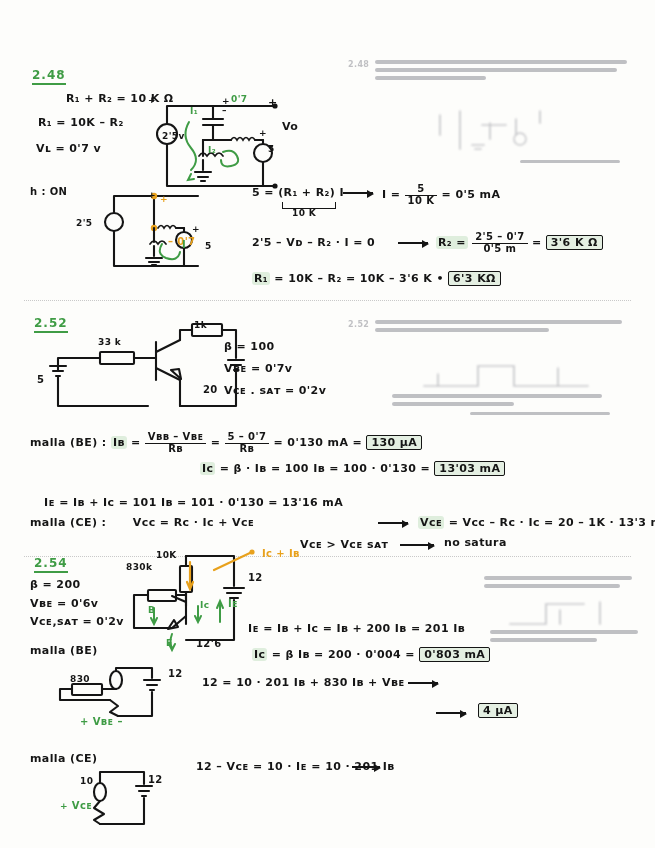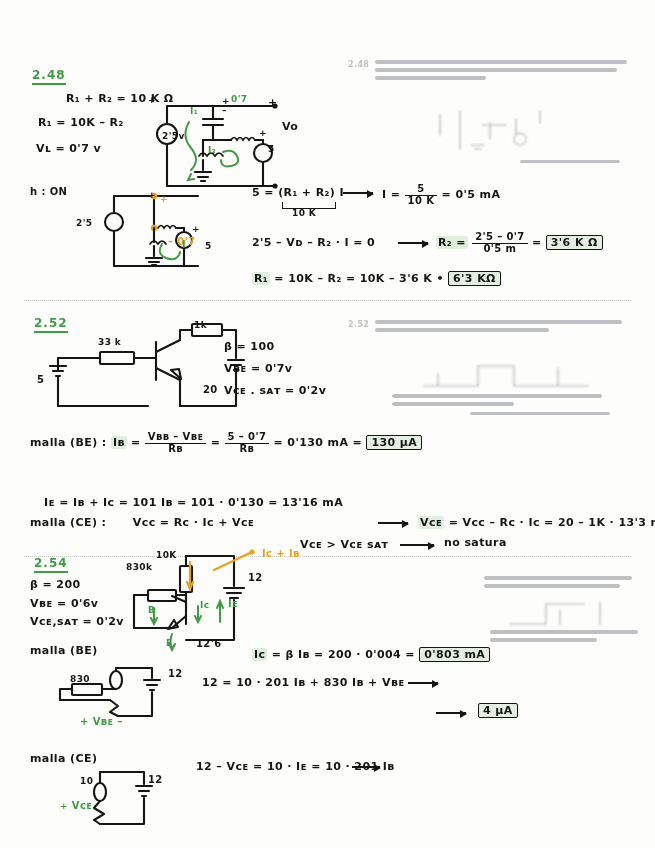--- a/index.html
+++ b/index.html
@@ -204,20 +204,25 @@
     <span>malla (BE) :</span>
     <span class="hl">Iʙ</span>
     <span>=</span>
     <span class="frac s10"><span class="num">Vʙʙ – Vʙᴇ</span><span class="den">Rʙ</span></span>
     <span>=</span>
     <span class="frac s10"><span class="num">5 – 0'7</span><span class="den">Rʙ</span></span>
     <span>=  0'130 mA   =</span>
     <span class="box">130 µA</span>
   </div>
 
+  <div class="hw s11" style="left:200px;top:462px;">
+    <span class="hl">Iᴄ</span>
+    <span>= β · Iʙ  =  100 Iʙ  =  100 · 0'130  =</span>
+    <span class="box">13'03 mA</span>
+  </div>
 
   <div class="hw s11" style="left:44px;top:496px;">Iᴇ = Iʙ + Iᴄ = 101 Iʙ = 101 · 0'130 = 13'16 mA</div>
 
   <div class="hw s11" style="left:30px;top:516px;">
     <span>malla (CE) :</span>
     <span style="display:inline-block;width:18px;"></span>
     <span>Vᴄᴄ = Rᴄ · Iᴄ + Vᴄᴇ</span>
   </div>
   <div class="arrow" style="left:378px;top:522px;width:30px;"></div>
   <div class="hw s11" style="left:418px;top:516px;">
@@ -273,20 +278,21 @@
     <div class="pline" style="width:88%;"></div>
   </div>
   <svg class="pblur" style="left:500px;top:596px;width:130px;height:34px;">
     <path class="wire-t" style="stroke:#9a9ba2" d="M10,28 L46,28 L46,8 L84,8 M60,14 L60,28 M100,6 L100,28"></path>
   </svg>
   <div style="position:absolute;left:490px;top:630px;width:148px;">
     <div class="pline" style="width:100%;"></div>
     <div class="pline" style="width:72%;"></div>
   </div>
 
+  <div class="hw s11" style="left:248px;top:622px;">Iᴇ = Iʙ + Iᴄ = Iʙ + 200 Iʙ  =  201 Iʙ</div>
   <div class="hw s11" style="left:252px;top:648px;">
     <span class="hl">Iᴄ</span>
     <span>= β Iʙ = 200 · 0'004   =</span>
     <span class="box">0'803 mA</span>
   </div>
 
   <div class="hw s11" style="left:30px;top:644px;">malla (BE)</div>
   <svg style="left:56px;top:656px;width:120px;height:72px;">
     <rect class="wfill" x="16" y="28" width="30" height="11" rx="1"></rect>
     <path class="wire" d="M16,33 L4,33 L4,44 L54,44"></path>

